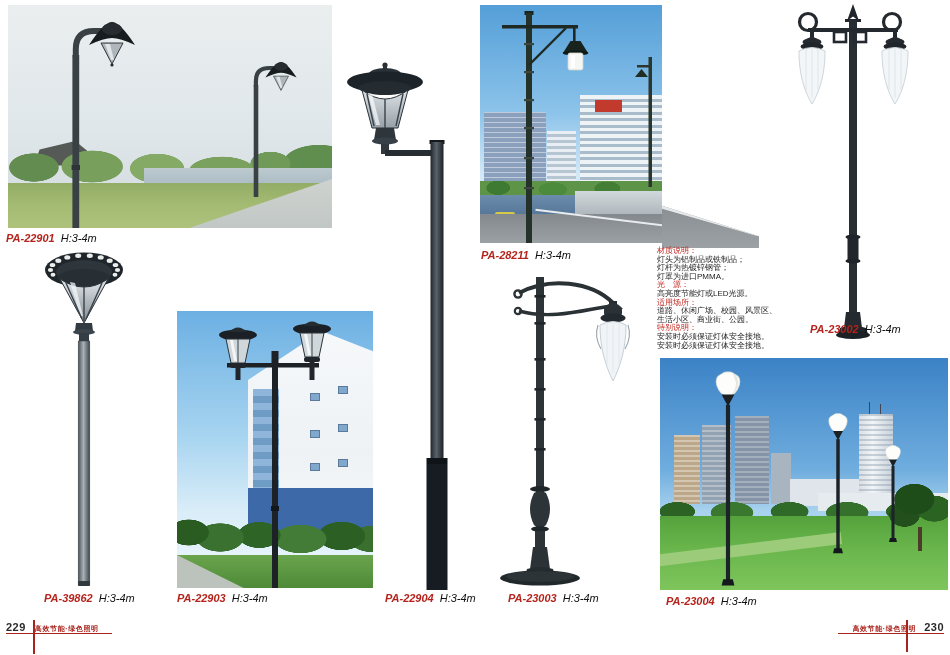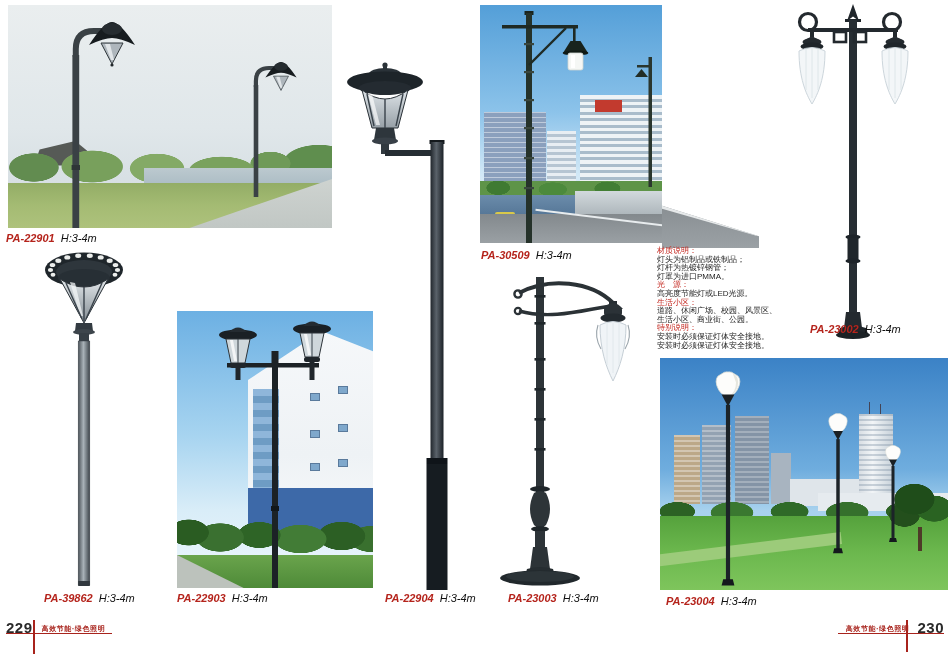--- a/index.html
+++ b/index.html
@@ -6,21 +6,21 @@
   .sheet{position:relative;width:950px;height:655px;background:#ffffff;overflow:hidden;
          font-family:"Liberation Sans","DejaVu Sans",sans-serif;}
   .photo{position:absolute;overflow:hidden;}
   .layer{position:absolute;}
   .plabel{position:absolute;white-space:nowrap;font-size:11px;line-height:14px;font-style:italic;}
   .plabel .code{color:#b5241c;font-weight:bold;}
   .plabel .h{color:#101010;margin-left:6px;font-weight:500;}
   .specs{position:absolute;left:657px;top:247px;width:180px;font-size:8px;line-height:8.6px;color:#1d1d1d;letter-spacing:0px;}
   .specs .hd{color:#c3261e;font-weight:normal;}
   .footer{position:absolute;top:620px;height:13px;border-bottom:1.6px solid #a8231c;display:flex;align-items:flex-end;}
-  .footer .pg{font-size:15px;font-weight:bold;color:#2a2a2a;letter-spacing:.5px;line-height:11px;}
+  .footer .pg{font-size:11px;font-weight:bold;color:#2a2a2a;letter-spacing:.5px;line-height:11px;}
   .footer .slog{font-size:7px;font-weight:bold;color:#a8231c;letter-spacing:.6px;white-space:nowrap;line-height:9px;}
   .vline{position:absolute;width:1.6px;background:#a8231c;}
   svg{position:absolute;overflow:visible;}
   .w{position:absolute;background:#7fa8cc;border:1px solid #5a7a9c;width:8px;height:6px;}
 </style>
 </head>
 <body>
 
 <div class="sheet">
 
@@ -221,31 +221,31 @@
       <rect x="91" y="50" width="4" height="13" fill="#ffffff"></rect>
       <rect x="168.5" y="52" width="3.5" height="130" fill="#2a362e"></rect>
       <rect x="157" y="60" width="15" height="2.5" fill="#2a362e"></rect>
       <path d="M155,72 L168,72 L161.5,64 Z" fill="#222d26"></path>
     </svg>
   </div>
   <div class="layer" style="left:662px;top:203px;width:97px;height:45px;background:linear-gradient(180deg,#878d91,#9ba1a5);clip-path:polygon(0 6%,100% 74%,100% 100%,0 100%)">
     <div class="layer" style="left:-2%;top:4%;width:104%;height:3px;background:#e6e9ea;transform:rotate(16deg);transform-origin:left top"></div>
   </div>
   <div class="plabel" style="left:481px;top:248px">
-    <span class="code">PA-30509</span><span class="h">H:3-4m</span>
+    <span class="code">PA-28211</span><span class="h">H:3-4m</span>
   </div>
 
   <div class="specs">
     <div class="hd">材质说明：</div>
     <div class="ln">灯头为铝制品或铁制品；</div>
     <div class="ln">灯杆为热镀锌钢管；</div>
     <div class="ln">灯罩为进口PMMA。</div>
     <div class="hd">光　源：</div>
     <div class="ln">高亮度节能灯或LED光源。</div>
-    <div class="hd">生活小区：</div>
+    <div class="hd">适用场所：</div>
     <div class="ln">道路、休闲广场、校园、风景区、</div>
     <div class="ln">生活小区、商业街、公园。</div>
     <div class="hd">特别说明：</div>
     <div class="ln">安装时必须保证灯体安全接地。</div>
     <div class="ln">安装时必须保证灯体安全接地。</div>
   </div>
 
   <svg style="left:497px;top:277px" width="152" height="318" viewBox="0 0 152 318">
     <rect x="39" y="0" width="8" height="298" fill="#2d3438"></rect>
     <g fill="#1f262a">

